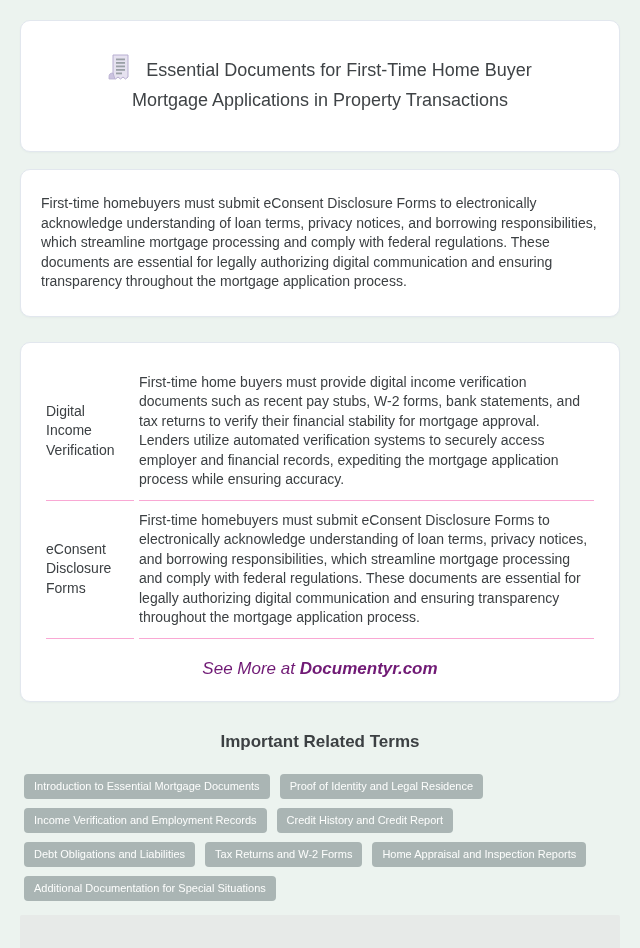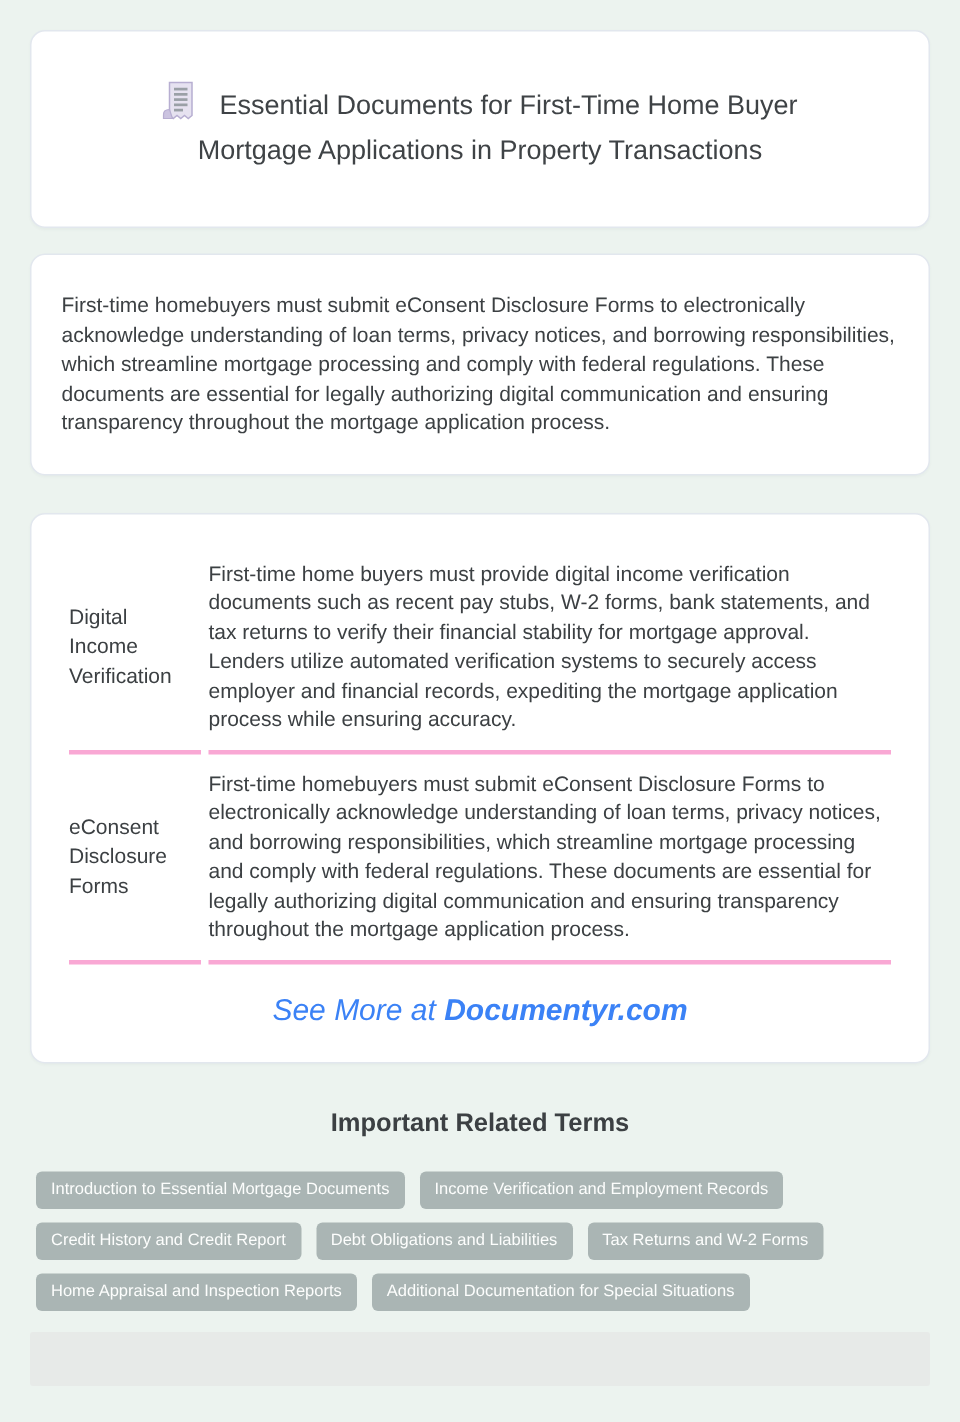--- a/index.html
+++ b/index.html
@@ -41,32 +41,32 @@
   
   .table-card { margin-top: 25px; padding: 20px 20px 22px 20px; }
   table.terms-table {
     width: 100%;
     border-collapse: separate;
     border-spacing: 5px 0;
     font-size: 14px;
     line-height: 19.5px;
   }
   table.terms-table td {
-    border-bottom: 3px solid #f9a8d4;
+    border-bottom: 1px solid #f9a8d4;
     vertical-align: middle;
     padding: 10px 0;
   }
   td.term-cell { width: 88px; padding-left: 8px; color: #3c4043; }
   td.desc-cell { padding-left: 26px; }
   .see-more {
     margin-top: 20px;
     text-align: center;
     font-style: italic;
-    font-size: 20px;
-    color: #3b82f6;
+    font-size: 17px;
+    color: #701a75;
   }
   .see-more b { font-weight: 700; }
   
   .related-heading {
     margin-top: 30px;
     text-align: center;
     font-size: 17px;
     font-weight: 700;
     color: #3c4043;
   }
@@ -135,20 +135,21 @@
         </tr>
       </tbody>
     </table>
     <div class="see-more"><span>See More at </span><b>Documentyr.com</b></div>
   </div>
 
   <h2 class="related-heading">Important Related Terms</h2>
 
   <div class="tag-list">
     <span class="tag">Introduction to Essential Mortgage Documents</span>
+    <span class="tag">Proof of Identity and Legal Residence</span>
     <span class="tag">Income Verification and Employment Records</span>
     <span class="tag">Credit History and Credit Report</span>
     <span class="tag">Debt Obligations and Liabilities</span>
     <span class="tag">Tax Returns and W-2 Forms</span>
     <span class="tag">Home Appraisal and Inspection Reports</span>
     <span class="tag">Additional Documentation for Special Situations</span>
   </div>
 
   <div class="footer-bar">
     

